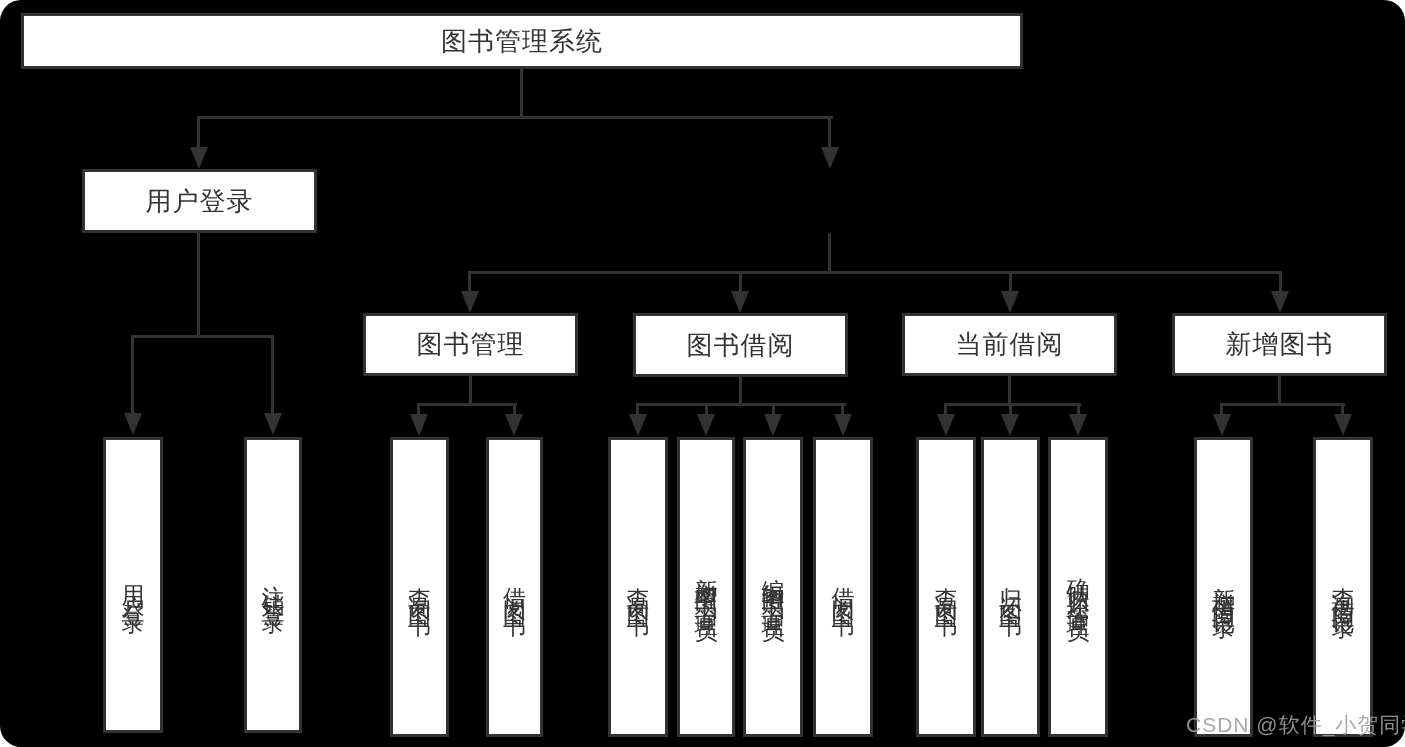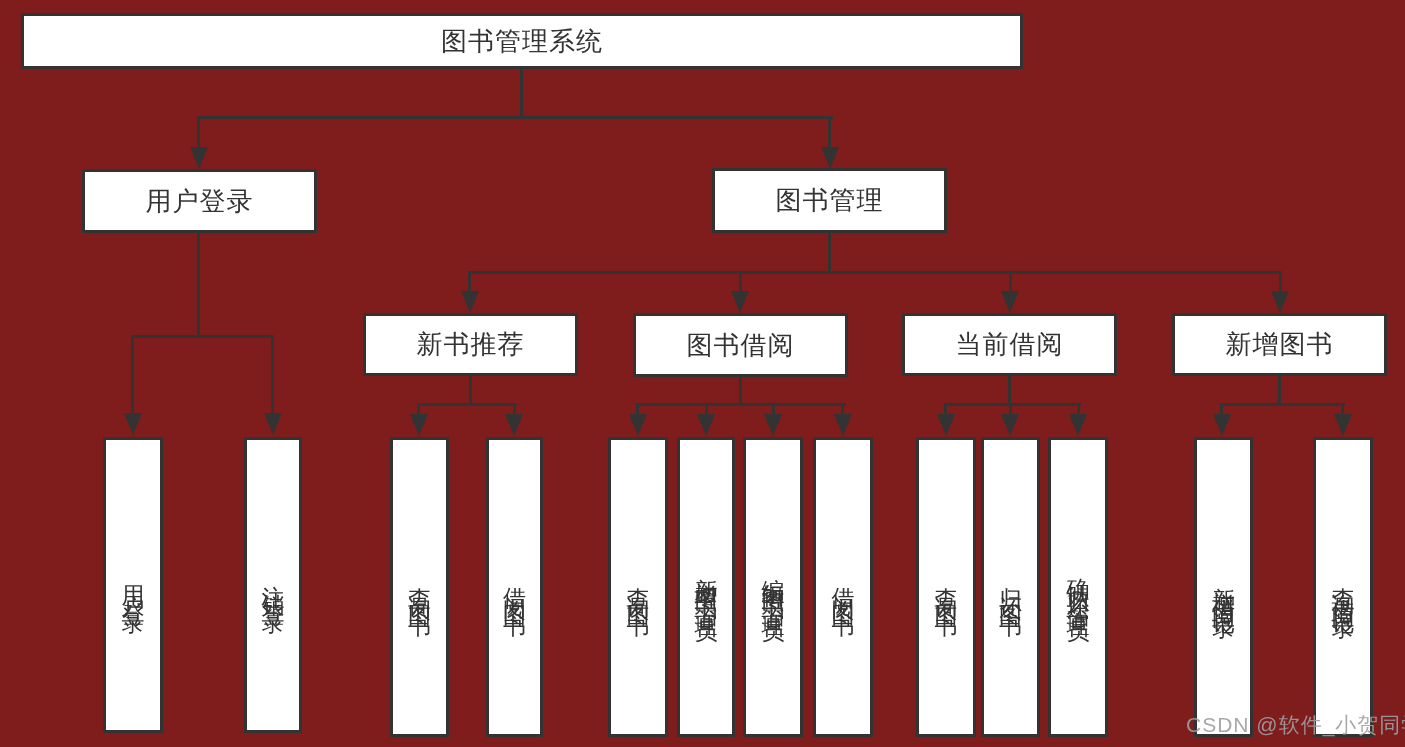--- a/index.html
+++ b/index.html
@@ -1,21 +1,22 @@
 <!DOCTYPE html>
 <html><head>
 <meta charset="utf-8">
 <style>
   html,body{margin:0;padding:0;background:#ffffff;}
   .canvas{
     position:relative;
     width:1405px;height:747px;
-    background:#7f1d1d;
+    background:#000000;
     font-family:"Liberation Sans","DejaVu Sans",sans-serif;
     overflow:hidden;
+    border-radius:21px;
   }
   .box{
     position:absolute;
     box-sizing:border-box;
     border:3px solid #333333;
     background:#ffffff;
     color:#333333;
     display:flex;align-items:center;justify-content:center;
   }
   .h{font-size:26px;letter-spacing:1px;white-space:nowrap;}
@@ -59,44 +60,41 @@
   <div class="vline" style="left:520px;top:69px;height:47px"></div>
   <div class="hline" style="left:197px;top:116px;width:636px"></div>
   <div class="vline" style="left:197px;top:116px;height:31px"></div>
   <div class="tri" style="left:190px;top:147px"></div>
   <div class="vline" style="left:828px;top:116px;height:31px"></div>
   <div class="tri" style="left:821px;top:147px"></div>
 
   <div class="box h" style="left:82px;top:169px;width:235px;height:64px">
     <span>用户登录</span>
   </div>
-  <div class="box h" style="left:712px;top:168px;width:235px;height:65px">
-    <span>图书管理</span>
-  </div>
 
   <div class="vline" style="left:197px;top:233px;height:104px"></div>
   <div class="hline" style="left:131px;top:335px;width:143px"></div>
   <div class="vline" style="left:131px;top:335px;height:79px"></div>
   <div class="tri" style="left:124px;top:413px"></div>
   <div class="vline" style="left:271px;top:335px;height:79px"></div>
   <div class="tri" style="left:264px;top:413px"></div>
 
   <div class="vline" style="left:828px;top:233px;height:41px"></div>
   <div class="hline" style="left:468px;top:271px;width:814px"></div>
   <div class="vline" style="left:468px;top:271px;height:21px"></div>
   <div class="tri" style="left:461px;top:291px"></div>
   <div class="vline" style="left:739px;top:271px;height:21px"></div>
   <div class="tri" style="left:731px;top:291px"></div>
   <div class="vline" style="left:1009px;top:271px;height:21px"></div>
   <div class="tri" style="left:1001px;top:291px"></div>
   <div class="vline" style="left:1279px;top:271px;height:21px"></div>
   <div class="tri" style="left:1271px;top:291px"></div>
 
   <div class="box h" style="left:363px;top:313px;width:215px;height:63px">
-    <span>新书推荐</span>
+    <span>图书管理</span>
   </div>
   <div class="box h" style="left:633px;top:313px;width:215px;height:64px">
     <span>图书借阅</span>
   </div>
   <div class="box h" style="left:902px;top:313px;width:215px;height:63px">
     <span>当前借阅</span>
   </div>
   <div class="box h" style="left:1172px;top:313px;width:215px;height:63px">
     <span>新增图书</span>
   </div>

